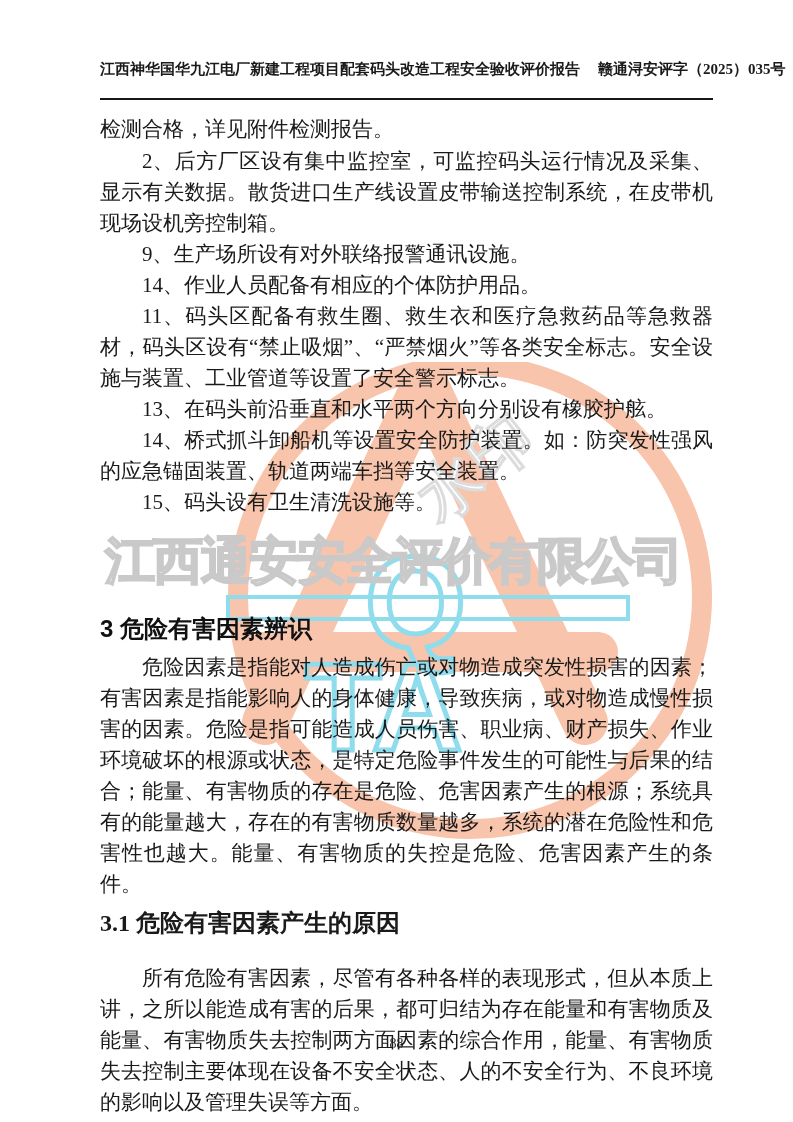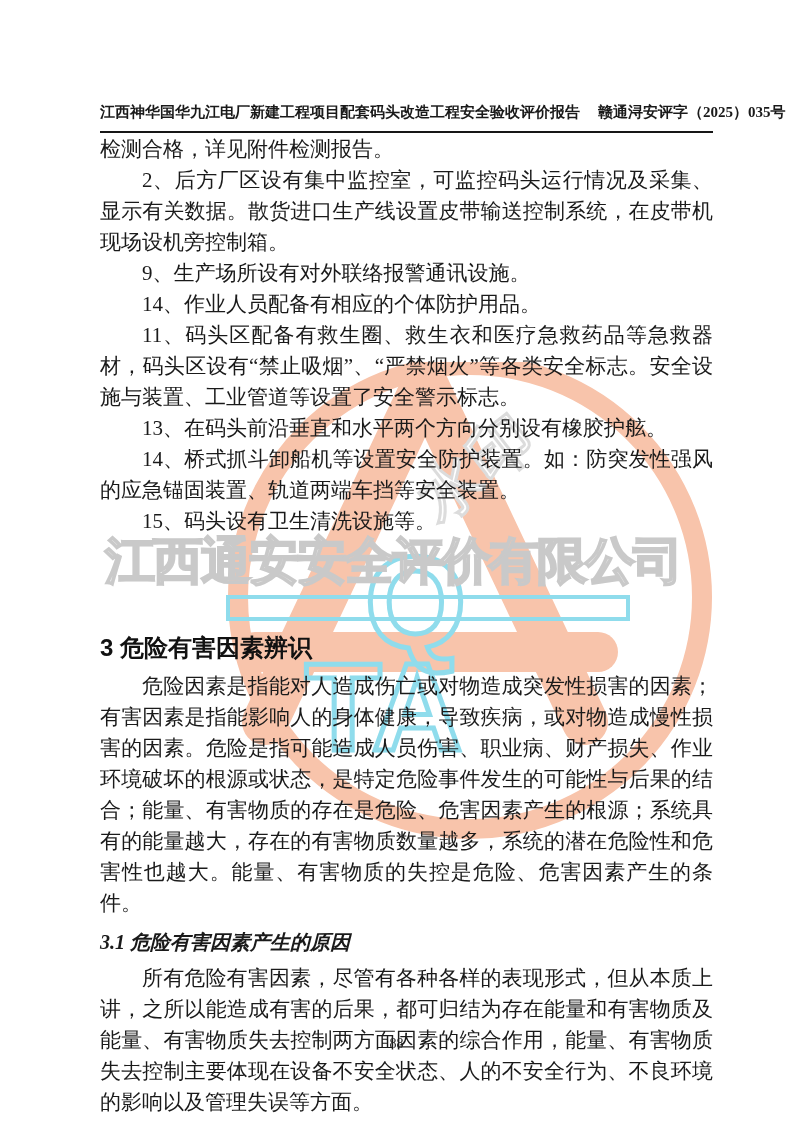--- a/index.html
+++ b/index.html
@@ -28,39 +28,38 @@
     color: rgba(201,201,201,0.28);
     text-align: right;
     -webkit-text-stroke: 2px var(--company-gray, #c9c9c9);
   }
 
   
   .content { position: relative; z-index: 2; padding: 60px 80px 0 100px; }
   .header-row {
     display: flex; justify-content: space-between; align-items: center;
     font-size: 15px; font-weight: bold;
-    border-bottom: 2px solid #161616; padding-bottom: 9px;
+    border-bottom: 2px solid #161616; padding-bottom: 19px;
     white-space: nowrap;
-    margin-top: 43px;
   }
   .header-left { margin-right: 18px; }
   .body-para {
     margin: 0; font-size: 21px; line-height: 31px;
     text-align: justify; text-indent: 2em;
   }
   .no-indent { text-indent: 0; }
-  .first-line { margin-top: 1px; }
+  .first-line { margin-top: 15px; font-family: Liberation Mono, monospace; }
   .section-heading {
     font-family: "Liberation Sans", sans-serif;
     font-size: 24px; font-weight: bold; color: #111;
     margin: 96px 0 8px 0; line-height: 30px;
   }
   .subsection-heading {
-    font-size: 20px; font-weight: bold; font-style: italic;
-    margin: 9px 0 7px 0; line-height: 28px;
+    font-size: 24px; font-weight: bold; 
+    margin: 9px 0 26px 0; line-height: 28px;
   }
   .footer-pagenum {
     position: absolute; left: 0; right: 0; top: 1036px; z-index: 2;
     text-align: center; font-size: 14px; color: #222;
     font-family: "Liberation Serif", serif;
   }
 </style>
 </head>
 <body>
 

